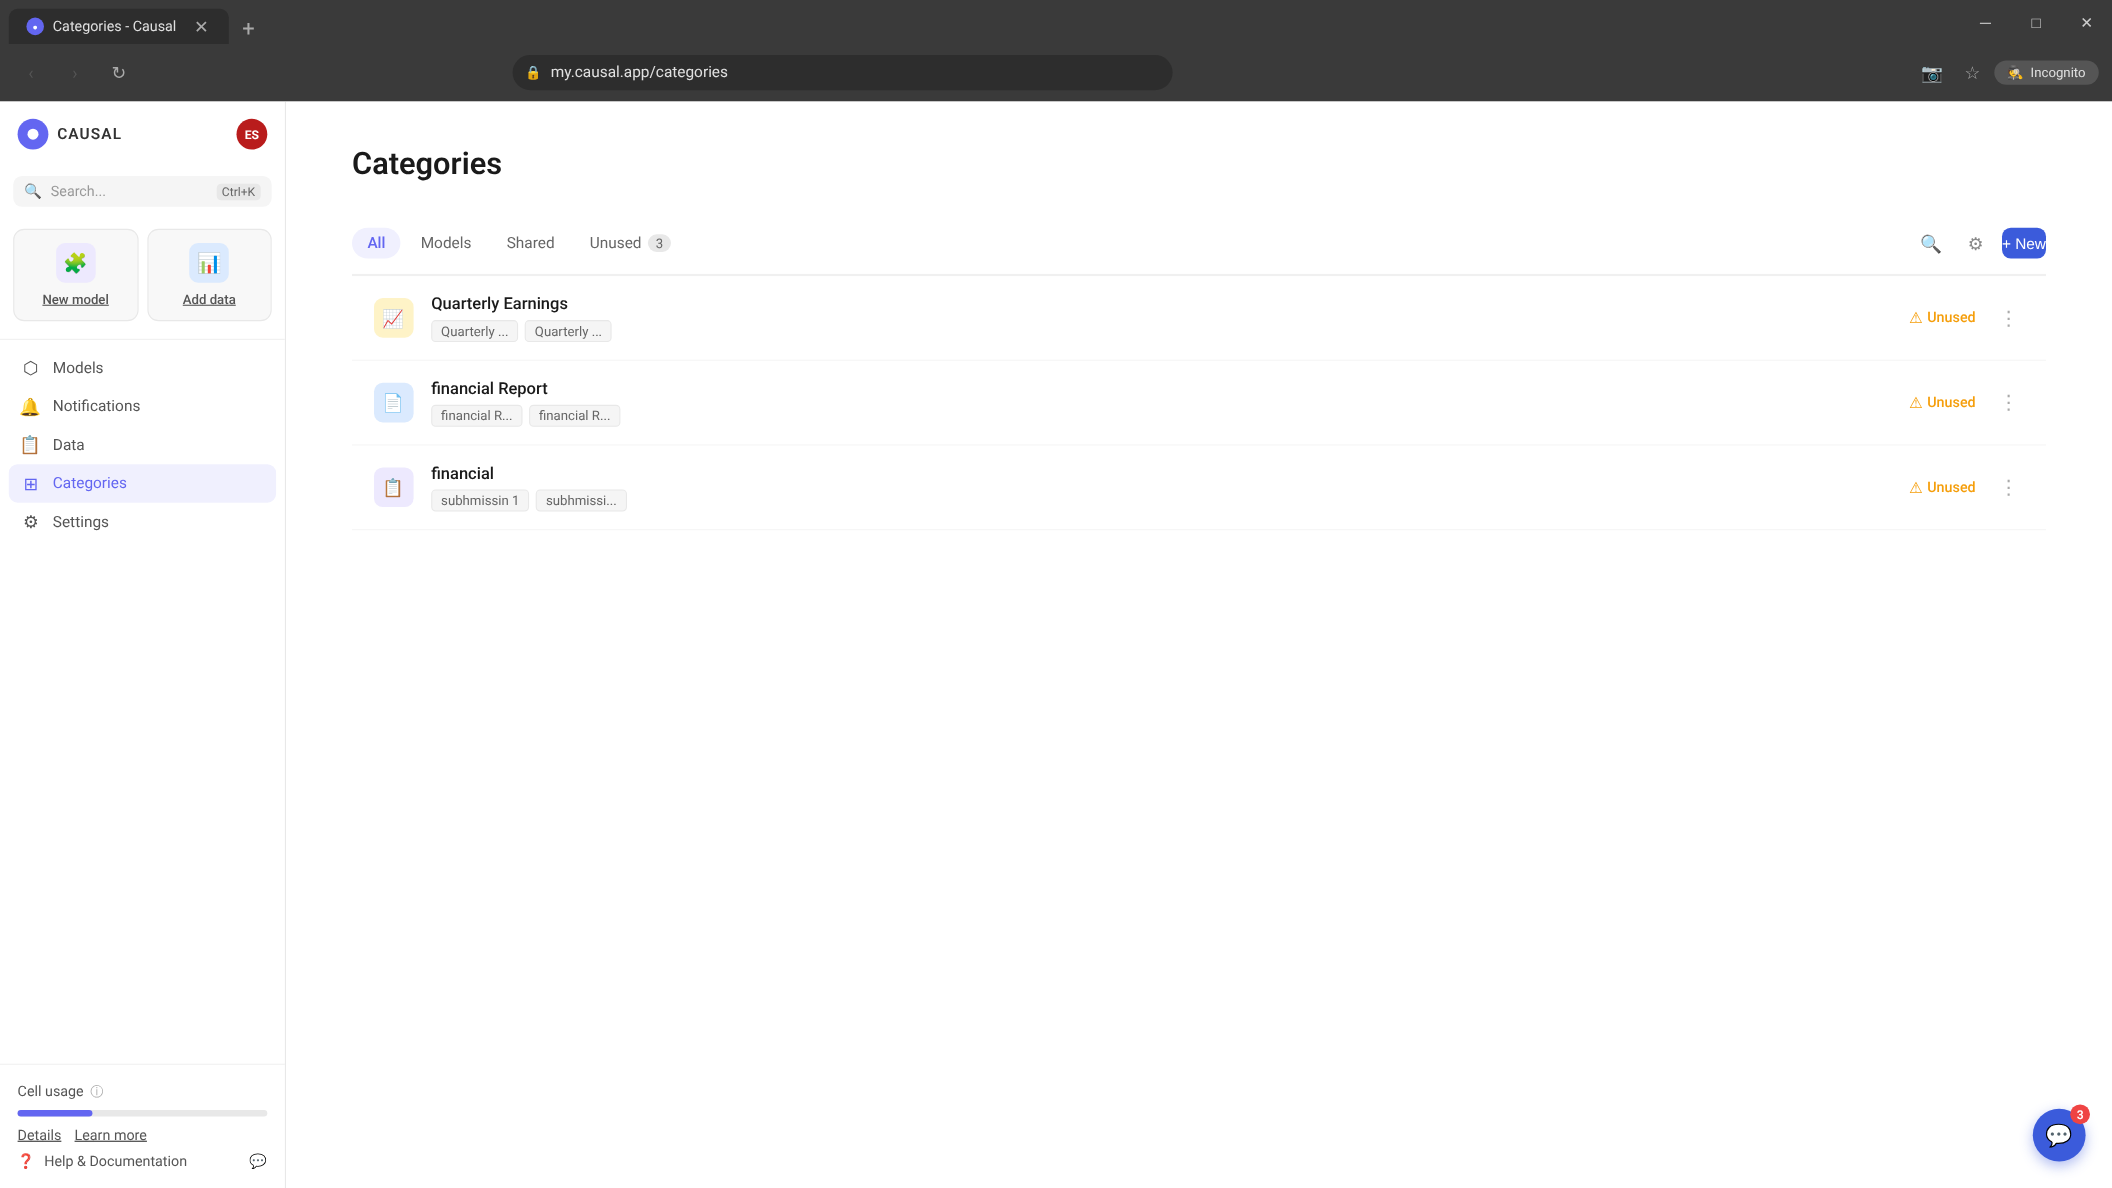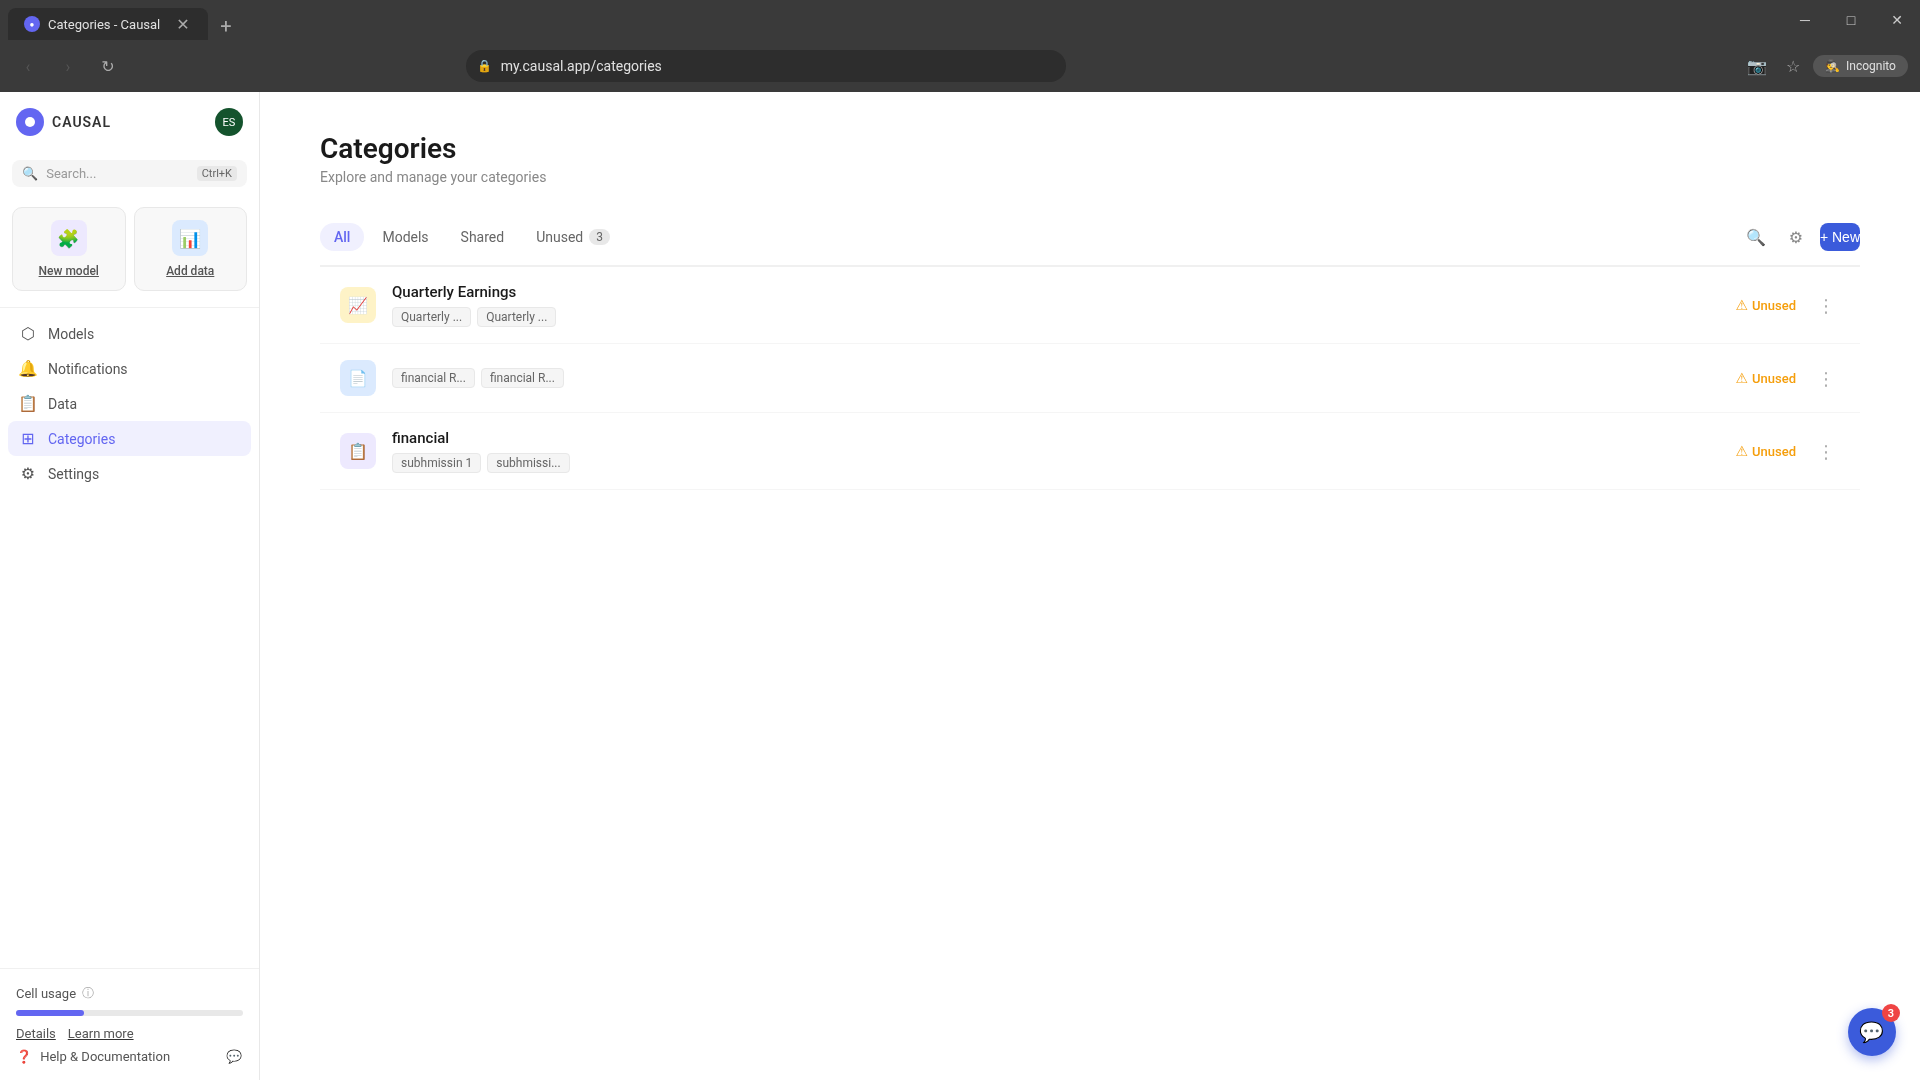--- a/index.html
+++ b/index.html
@@ -25,21 +25,21 @@
     
     .app-container { display: flex; flex: 1; background: #f5f5f5; overflow: hidden; }
 
     
     .sidebar { width: 260px; background: white; border-right: 1px solid #e8e8e8; display: flex; flex-direction: column; height: 100%; }
     .sidebar-header { padding: 16px; display: flex; align-items: center; justify-content: space-between; }
     .logo-area { display: flex; align-items: center; gap: 8px; }
     .logo-circle { width: 28px; height: 28px; background: #6366f1; border-radius: 50%; display: flex; align-items: center; justify-content: center; }
     .logo-dot { width: 10px; height: 10px; background: white; border-radius: 50%; }
     .logo-text { font-size: 14px; font-weight: 600; color: #333; letter-spacing: 1px; text-align: right; }
-    .user-avatar { width: 28px; height: 28px; background: #14532d; border-radius: 50%; display: flex; align-items: center; justify-content: center; font-size: 11px; font-weight: 400; color: white; }
+    .user-avatar { width: 28px; height: 28px; background: #b91c1c; border-radius: 50%; display: flex; align-items: center; justify-content: center; font-size: 11px; font-weight: 700; color: white; }
 
     .search-bar { margin: 8px 12px; background: #f5f5f5; border-radius: 8px; padding: 6px 10px; display: flex; align-items: center; gap: 8px; color: #999; font-size: 13px; cursor: pointer; }
     .search-bar .shortcut { margin-left: auto; font-size: 11px; background: #e8e8e8; padding: 1px 5px; border-radius: 4px; color: #666; }
 
     .quick-actions { display: flex; gap: 8px; padding: 12px; }
     .quick-action { flex: 1; background: #f8f8f8; border: 1px solid #e8e8e8; border-radius: 10px; padding: 12px 8px; display: flex; flex-direction: column; align-items: center; gap: 8px; cursor: pointer; }
     .qa-icon { width: 36px; height: 36px; background: #ede9fe; border-radius: 8px; display: flex; align-items: center; justify-content: center; font-size: 18px; }
     .qa-icon.blue { background: #dbeafe; }
     .qa-label { font-size: 12px; color: #555; font-weight: 500; text-decoration: underline; }
 
@@ -205,21 +205,20 @@
           <span>❓</span>
           <span>Help &amp; Documentation</span>
           <span style="margin-left:auto;">💬</span>
         </div>
       </div>
     </div>
 
     <div class="main-content">
       <div class="page-header">
         <h1 class="page-title">Categories</h1>
-        <p class="page-subtitle">Explore and manage your categories</p>
       </div>
 
       <div class="content-area">
 
         <div class="filters-bar">
           <div class="filter-tab active">
             <span>All</span>
           </div>
           <div class="filter-tab">
             <span>Models</span>
@@ -256,20 +255,21 @@
                 <span class="warning-icon">⚠</span>
                 <span>Unused</span>
               </div>
               <div class="more-btn">⋮</div>
             </div>
           </div>
 
           <div class="category-item">
             <div class="cat-icon doc">📄</div>
             <div class="cat-info">
+              <div class="cat-name">financial Report</div>
               <div class="cat-tags">
                 <span class="cat-tag">financial R...</span>
                 <span class="cat-tag">financial R...</span>
               </div>
             </div>
             <div class="cat-status">
               <div class="unused-badge">
                 <span class="warning-icon">⚠</span>
                 <span>Unused</span>
               </div>

